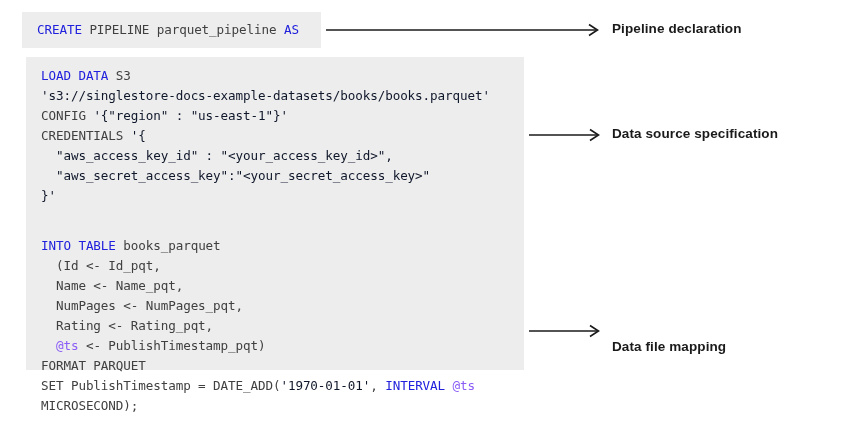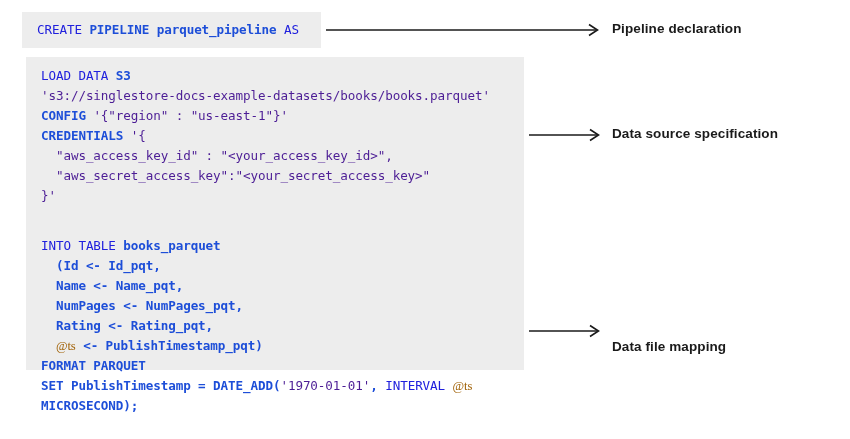--- a/index.html
+++ b/index.html
@@ -49,23 +49,23 @@
     left: 26px;
     top: 227px;
     width: 498px;
     height: 143px;
   }
 
   .ln { display: block; height: 20px; }
 
   
   .kw   { color: #2020dd; }
-  .str  { color: #4c1d95; }
-  .var  { color: #a16207; font-family: Liberation Serif, serif; }
-  .pln  { color: #1d4ed8; font-weight: bold; }
+  .str  { color: #0f172a; }
+  .var  { color: #8b5cf6; }
+  .pln  { color: #404040; }
 
   
   .arrow {
     position: absolute;
     height: 14px;
     pointer-events: none;
   }
   .arrow svg { display: block; overflow: visible; }
 
   

